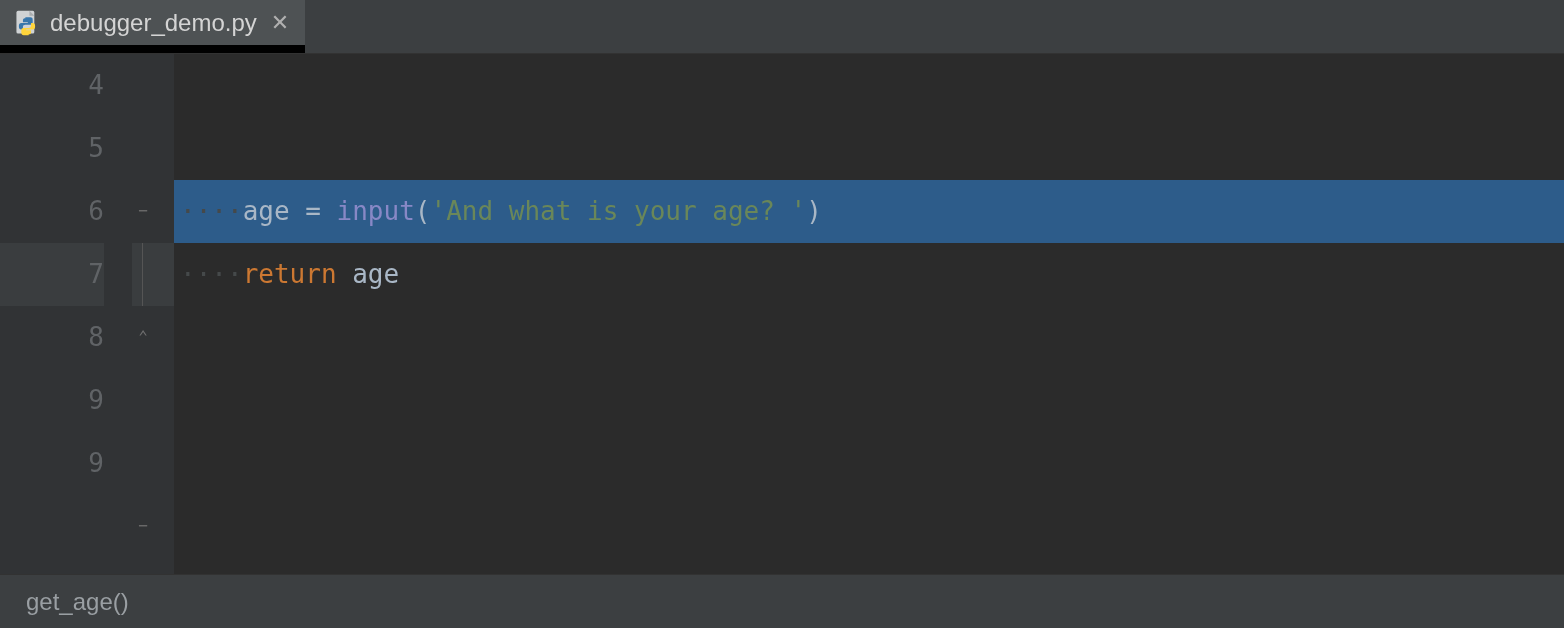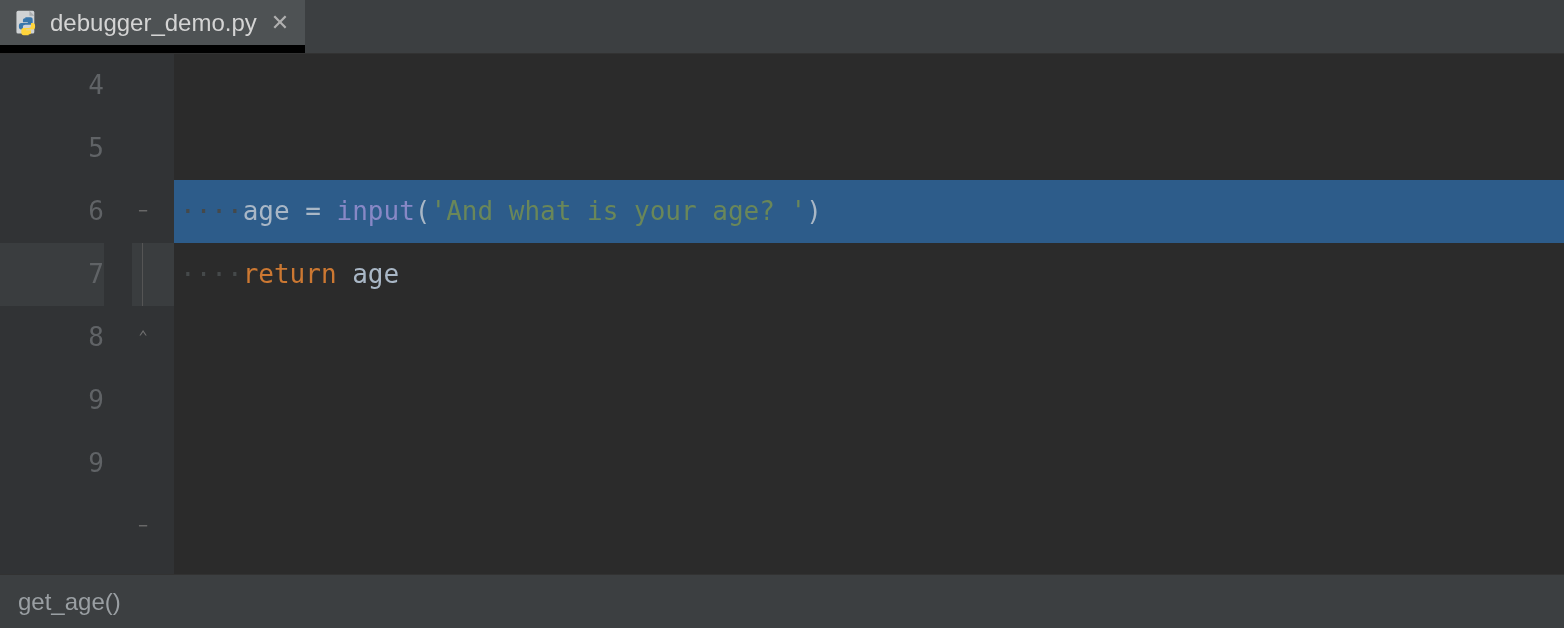--- a/index.html
+++ b/index.html
@@ -123,21 +123,21 @@
   }
 
   
   .breadcrumb {
     height: 54px;
     background: #3c3f41;
     color: #9a9fa3;
     font-family: "Segoe UI", "Helvetica Neue", Arial, sans-serif;
     font-size: 24px;
     line-height: 54px;
-    padding-left: 18px;
+    padding-left: 26px;
     border-top: 1px solid #323232;
   }
 </style>
 </head>
 <body>
 
 <div class="tab-bar">
   <div class="tab">
     <span class="py-icon">
       <svg viewBox="0 0 32 32" width="26" height="26">

